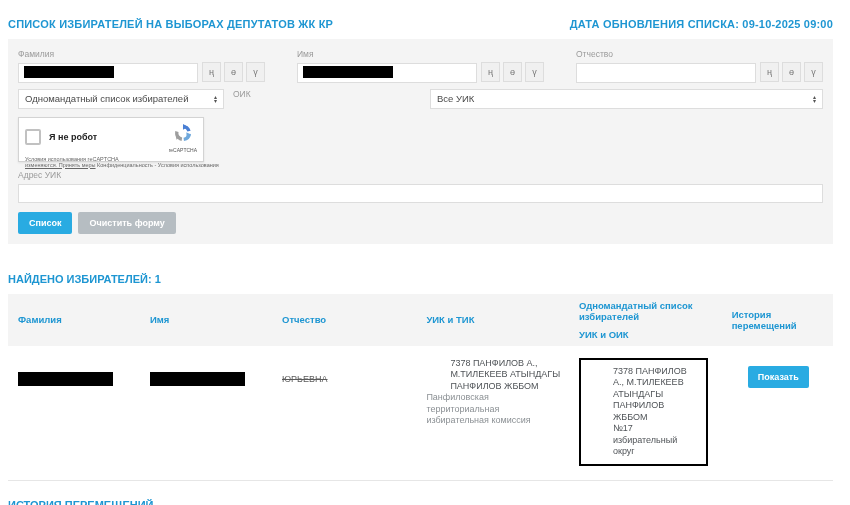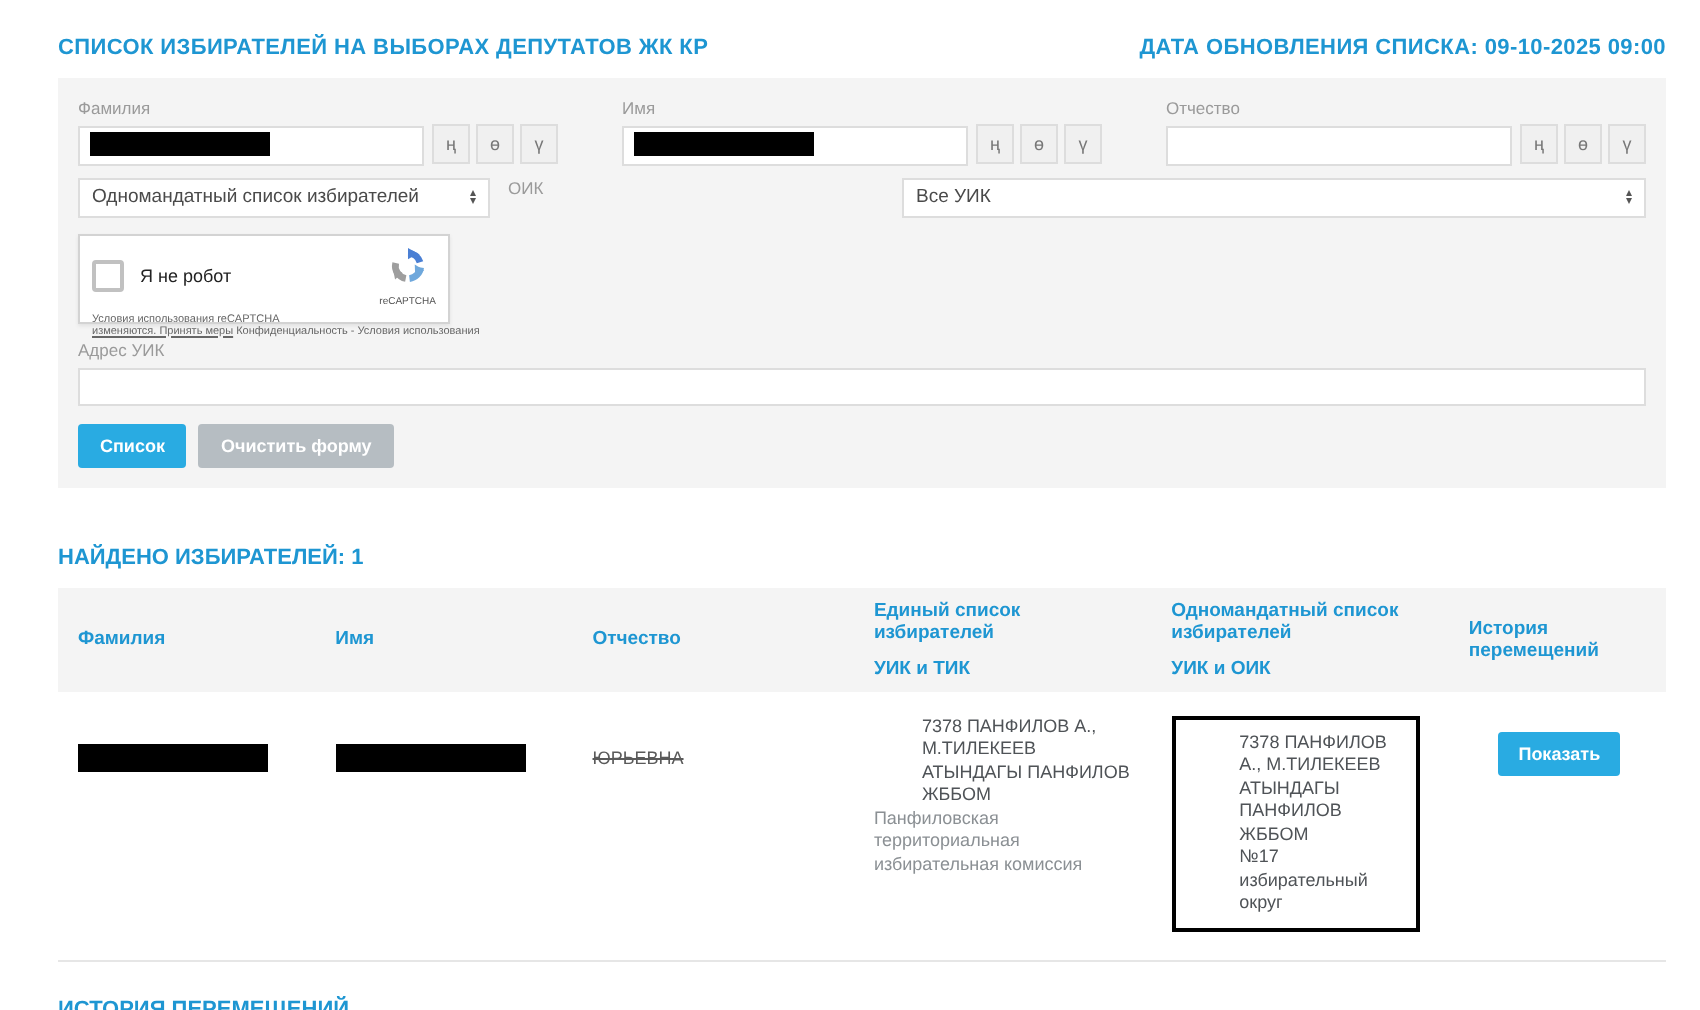--- a/index.html
+++ b/index.html
@@ -1,17 +1,17 @@
 <!DOCTYPE html>
 <html><head>
 <meta charset="utf-8">
 <style>
   * { margin:0; padding:0; box-sizing:border-box; }
   html,body { width:850px; height:505px; background:#fff; font-family:"Liberation Sans", sans-serif; }
-  .page { width:850px; height:505px; padding:18px 17px 0 29px; overflow:hidden; }
+  .page { width:850px; height:505px; padding:18px 17px 0 8px; overflow:hidden; }
 
   
   .topbar { display:flex; justify-content:space-between; align-items:flex-start; }
   .page-title, .update-date { color:#1e96d2; font-weight:bold; font-size:11px; letter-spacing:.2px; }
 
   
   .form-panel { background:#f4f4f4; margin-top:9px; padding:10px; }
   .frow { display:flex; gap:32px; }
   .fcol { flex:1; }
   .flabel { color:#9a9a9a; font-size:8.5px; margin-bottom:3px; }
@@ -25,21 +25,21 @@
 
   .selrow { display:flex; gap:9px; margin-top:6px; }
   .selcol-1 { width:206px; } .selcol-2 { width:188px; } .selcol-3 { flex:1; }
   .selbox { height:20px; border:1px solid #ddd; background:#fff; display:flex; align-items:center; justify-content:space-between; padding:0 6px; font-size:9.5px; color:#4a4a4a; cursor:pointer; }
   .stepper { display:flex; flex-direction:column; line-height:4px; color:#555; font-size:6px; }
 
   
   .captcha { width:186px; height:45px; background:#fff; border:1px solid #d3d3d3; box-shadow:0 1px 2px rgba(0,0,0,.08); margin-top:8px; padding:4px 6px 2px 6px; position:relative; }
   .cap-row { display:flex; align-items:center; }
   .cap-check { width:16px; height:16px; border:2px solid #c1c1c1; border-radius:2px; background:#fff; cursor:pointer; }
-  .cap-label { font-size:9px; color:#222; margin-left:8px; font-weight:normal; flex:1; }
+  .cap-label { font-size:9px; color:#222; margin-left:8px; font-weight:bold; flex:1; }
   .cap-logo { display:flex; flex-direction:column; align-items:center; margin-top:2px; }
   .cap-brand { font-size:5px; color:#555; margin-top:1px; }
   .cap-fine { font-size:5.5px; color:#666; line-height:6px; margin-top:3px; white-space:nowrap; }
   .cap-fine .u { text-decoration:underline; }
 
   .addr-label { color:#9a9a9a; font-size:8.5px; margin:8px 0 3px 0; }
   .addr-input { width:100%; height:19px; border:1px solid #ddd; background:#fff; font-size:10px; padding:0 6px; outline:none; }
 
   .btnrow { display:flex; gap:6px; margin-top:9px; }
   .btn { border:none; color:#fff; font-weight:bold; font-size:9px; padding:6px 11px; border-radius:2px; cursor:pointer; font-family:"Liberation Sans",sans-serif; }
@@ -190,21 +190,20 @@
       <div class="cell rc1">
           <span class="hcell">Фамилия</span>
         </div>
       <div class="cell rc2">
           <span class="hcell">Имя</span>
         </div>
       <div class="cell rc3">
           <span class="hcell">Отчество</span>
         </div>
       <div class="cell rc4">
-        <span class="hcell">Единый список избирателей</span>
         <span class="hcell">УИК и ТИК</span>
       </div>
       <div class="cell rc5">
         <span class="hcell">Одномандатный список избирателей</span>
         <span class="hcell">УИК и ОИК</span>
       </div>
       <div class="cell rc6" style="align-items:center;">
           <span class="hcell">История перемещений</span>
         </div>
     </div>

